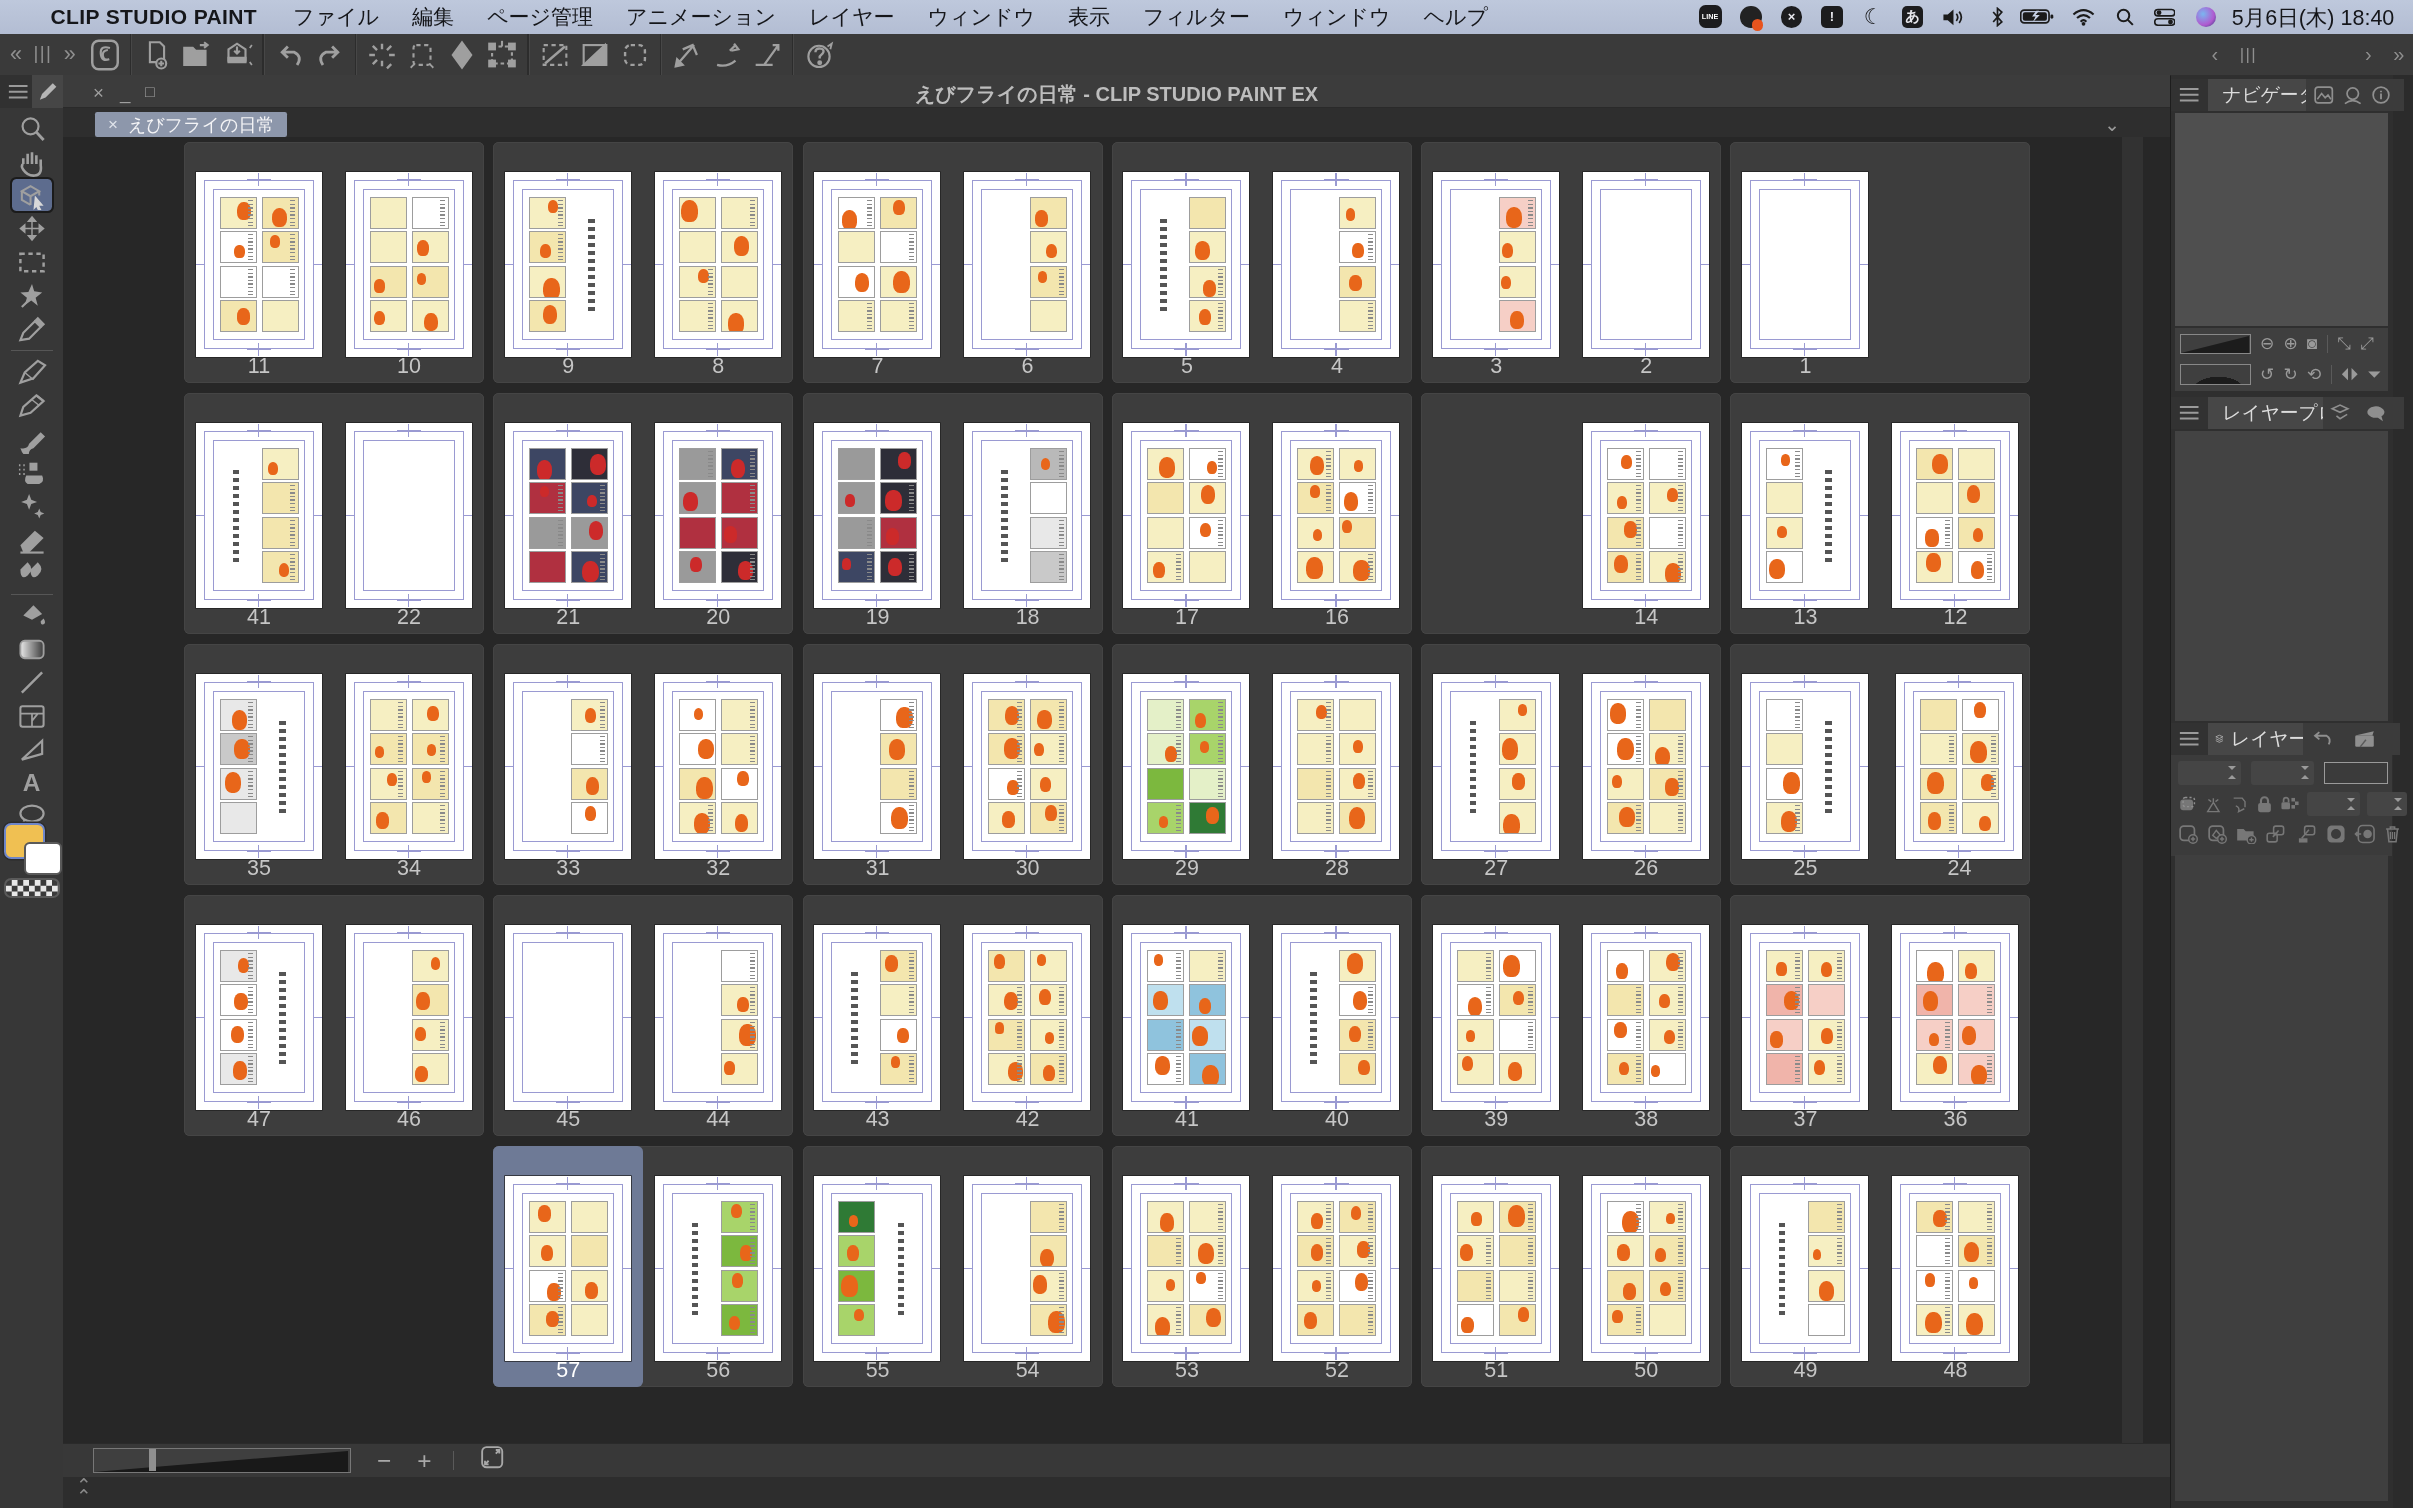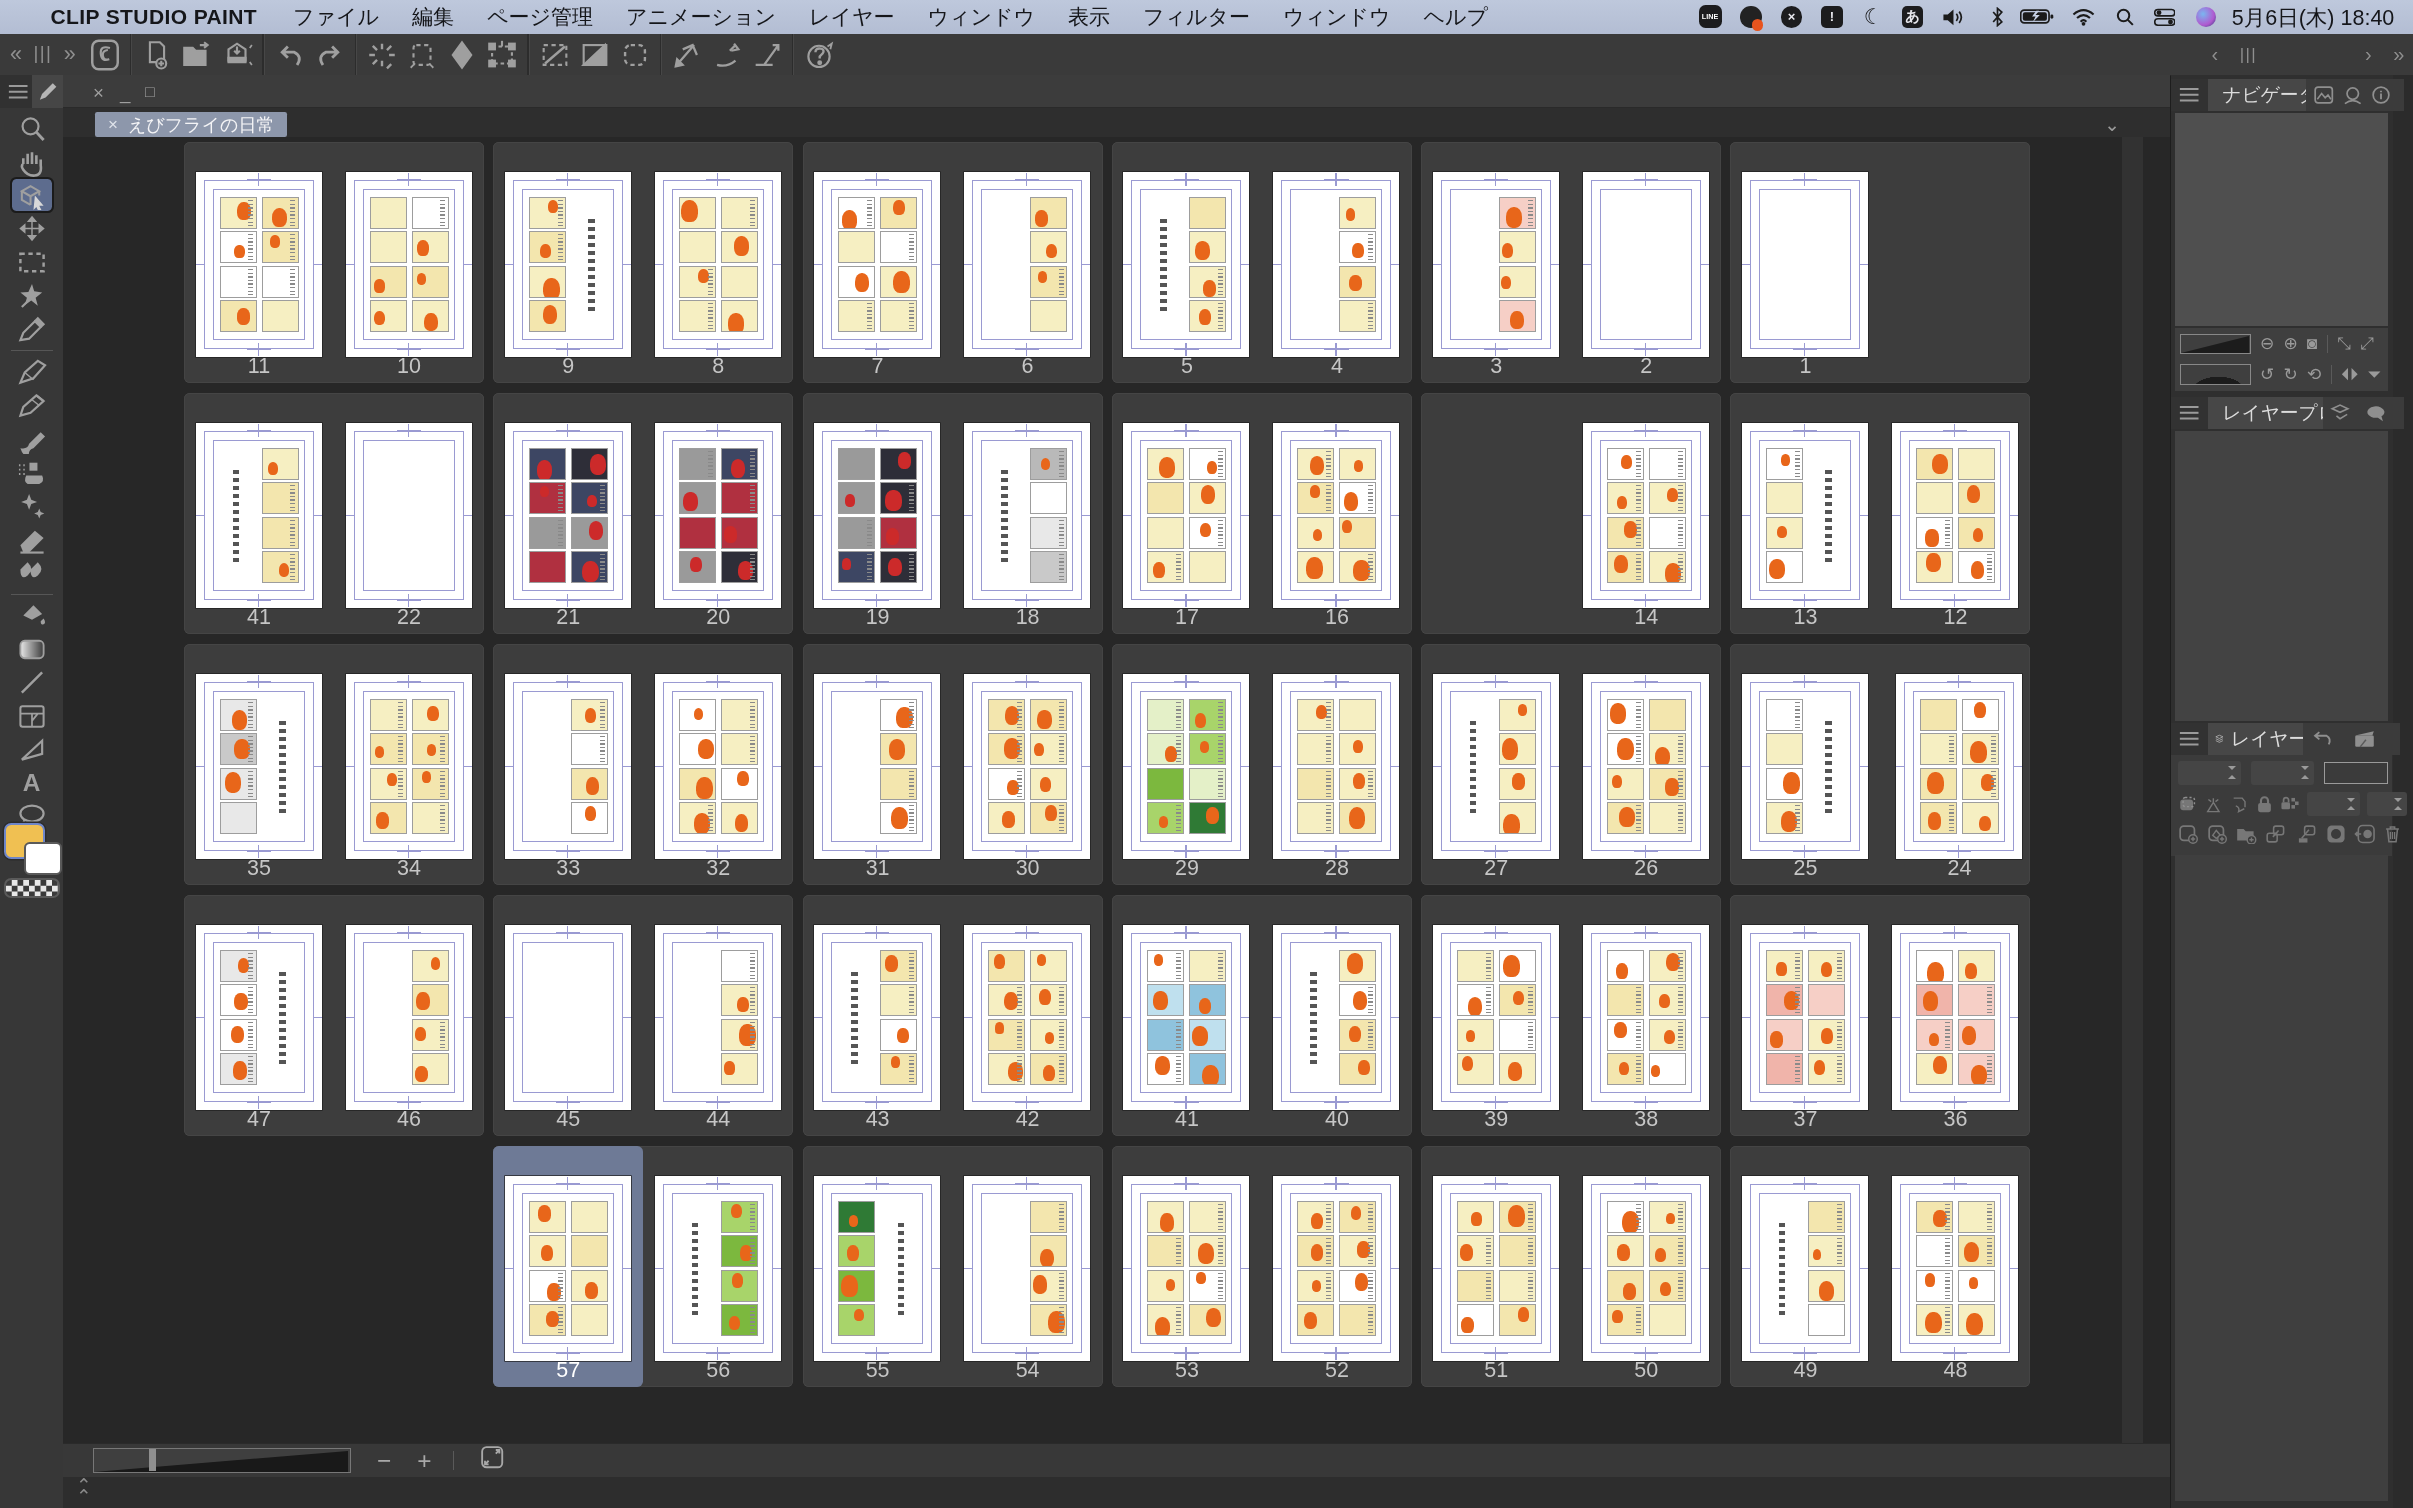--- a/index.html
+++ b/index.html
@@ -511,20 +511,21 @@
     <div id="sw-sub"></div>
     <div id="sw-trans"></div>
   </div>
 </div>
 
 <div id="docwin">
   <div id="titlebar">
     <span class="wbtn" style="left:30px;">×</span>
     <span class="wbtn" style="left:57px;">_</span>
     <span class="wbtn" style="left:82px;font-size:16px;top:8px;">□</span>
+    <div id="wtitle">えびフライの日常 - CLIP STUDIO PAINT EX</div>
   </div>
   <div id="tabstrip">
     <div id="doctab">
       <span class="x">×</span>
       <span>えびフライの日常</span>
     </div>
     <span id="tab-chevron">⌄</span>
   </div>
   <div id="canvas">
     <div id="scrollgutter"></div>

